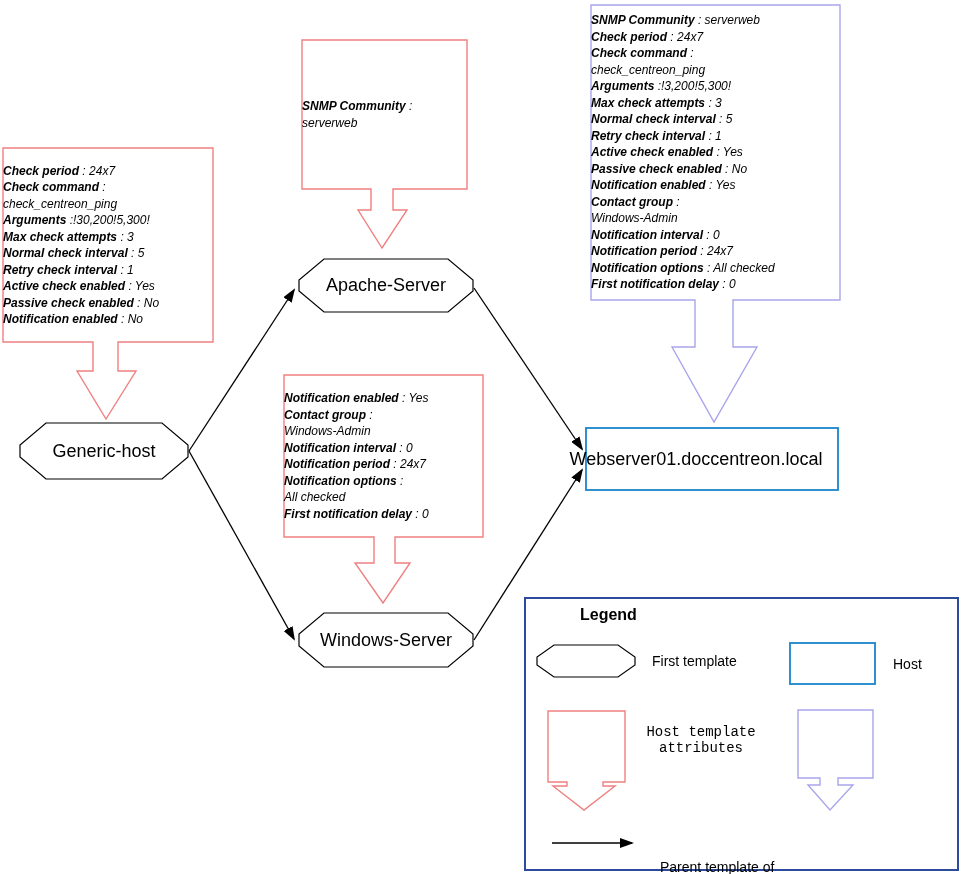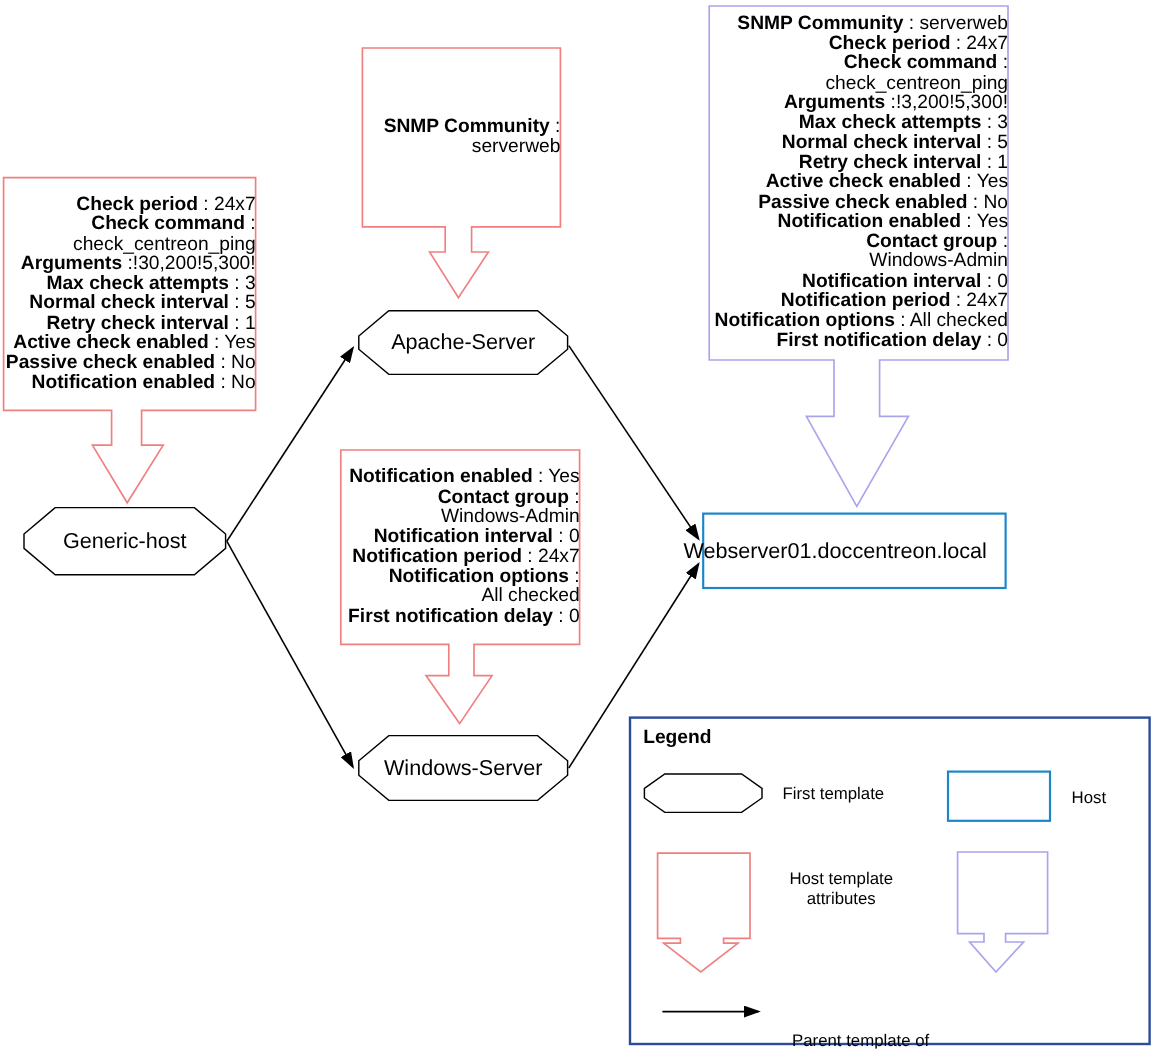--- a/index.html
+++ b/index.html
@@ -3,26 +3,26 @@
 <meta charset="utf-8">
 <style>
   html,body{margin:0;padding:0;background:#fff;}
   .canvas{
     position:relative;width:961px;height:874px;background:#fff;
     font-family:"Liberation Sans","DejaVu Sans",sans-serif;color:#000;overflow:hidden;
   }
   .canvas svg{position:absolute;left:0;top:0;}
   .txt{position:absolute;display:flex;align-items:center;justify-content:center;text-align:center;}
   .callout-text{
-    position:absolute;display:flex;flex-direction:column;align-items:flex-end;justify-content:center;
-    text-align:center;font-size:16px;line-height:16.5px;
+    position:absolute;display:flex;flex-direction:column;align-items:flex-start;justify-content:center;
+    text-align:center;font-size:12px;line-height:16.5px;font-style:italic;
   }
   .attr-line .b{font-weight:bold;}
   .node-label{font-size:18px;}
-  .legend-title{font-weight:bold;font-size:16px;justify-content:flex-start;text-align:left;}
+  .legend-title{font-weight:bold;font-size:16px;justify-content:flex-start;text-align:left;margin-left:44px;}
   .legend-label{font-size:14px;}
   .legend-label.left{justify-content:flex-start;text-align:left;}
 </style>
 </head>
 <body>
 
 <div class="canvas">
 
   <svg width="961" height="874" viewBox="0 0 961 874">
     <defs>
@@ -102,16 +102,16 @@
     </div>
 
   <div class="txt node-label" style="left:299px;top:259px;width:174px;height:53px;">Apache-Server</div>
   <div class="txt node-label" style="left:20px;top:423px;width:168px;height:56px;">Generic-host</div>
   <div class="txt node-label" style="left:299px;top:613px;width:174px;height:54px;text-align:center;">Windows-Server</div>
   <div class="txt node-label" style="left:586px;top:428px;width:220px;height:62px;">Webserver01.doccentreon.local</div>
 
   <div class="txt legend-title" style="left:536px;top:604px;width:120px;height:22px;">Legend</div>
   <div class="txt legend-label left" style="left:652px;top:645px;width:120px;height:32px;">First template</div>
   <div class="txt legend-label left" style="left:893px;top:643px;width:60px;height:41px;">Host</div>
-  <div class="txt legend-label" style="left:640px;top:718px;width:122px;height:44px;">Host template attributes</div>
+  <div class="txt legend-label" style="left:640px;top:718px;width:122px;height:44px;font-family:Liberation Mono, monospace;">Host template attributes</div>
   <div class="txt legend-label left" style="left:660px;top:834px;width:160px;height:18px;margin-top:24px;">Parent template of</div>
 
 </div>
 
 </body></html>

